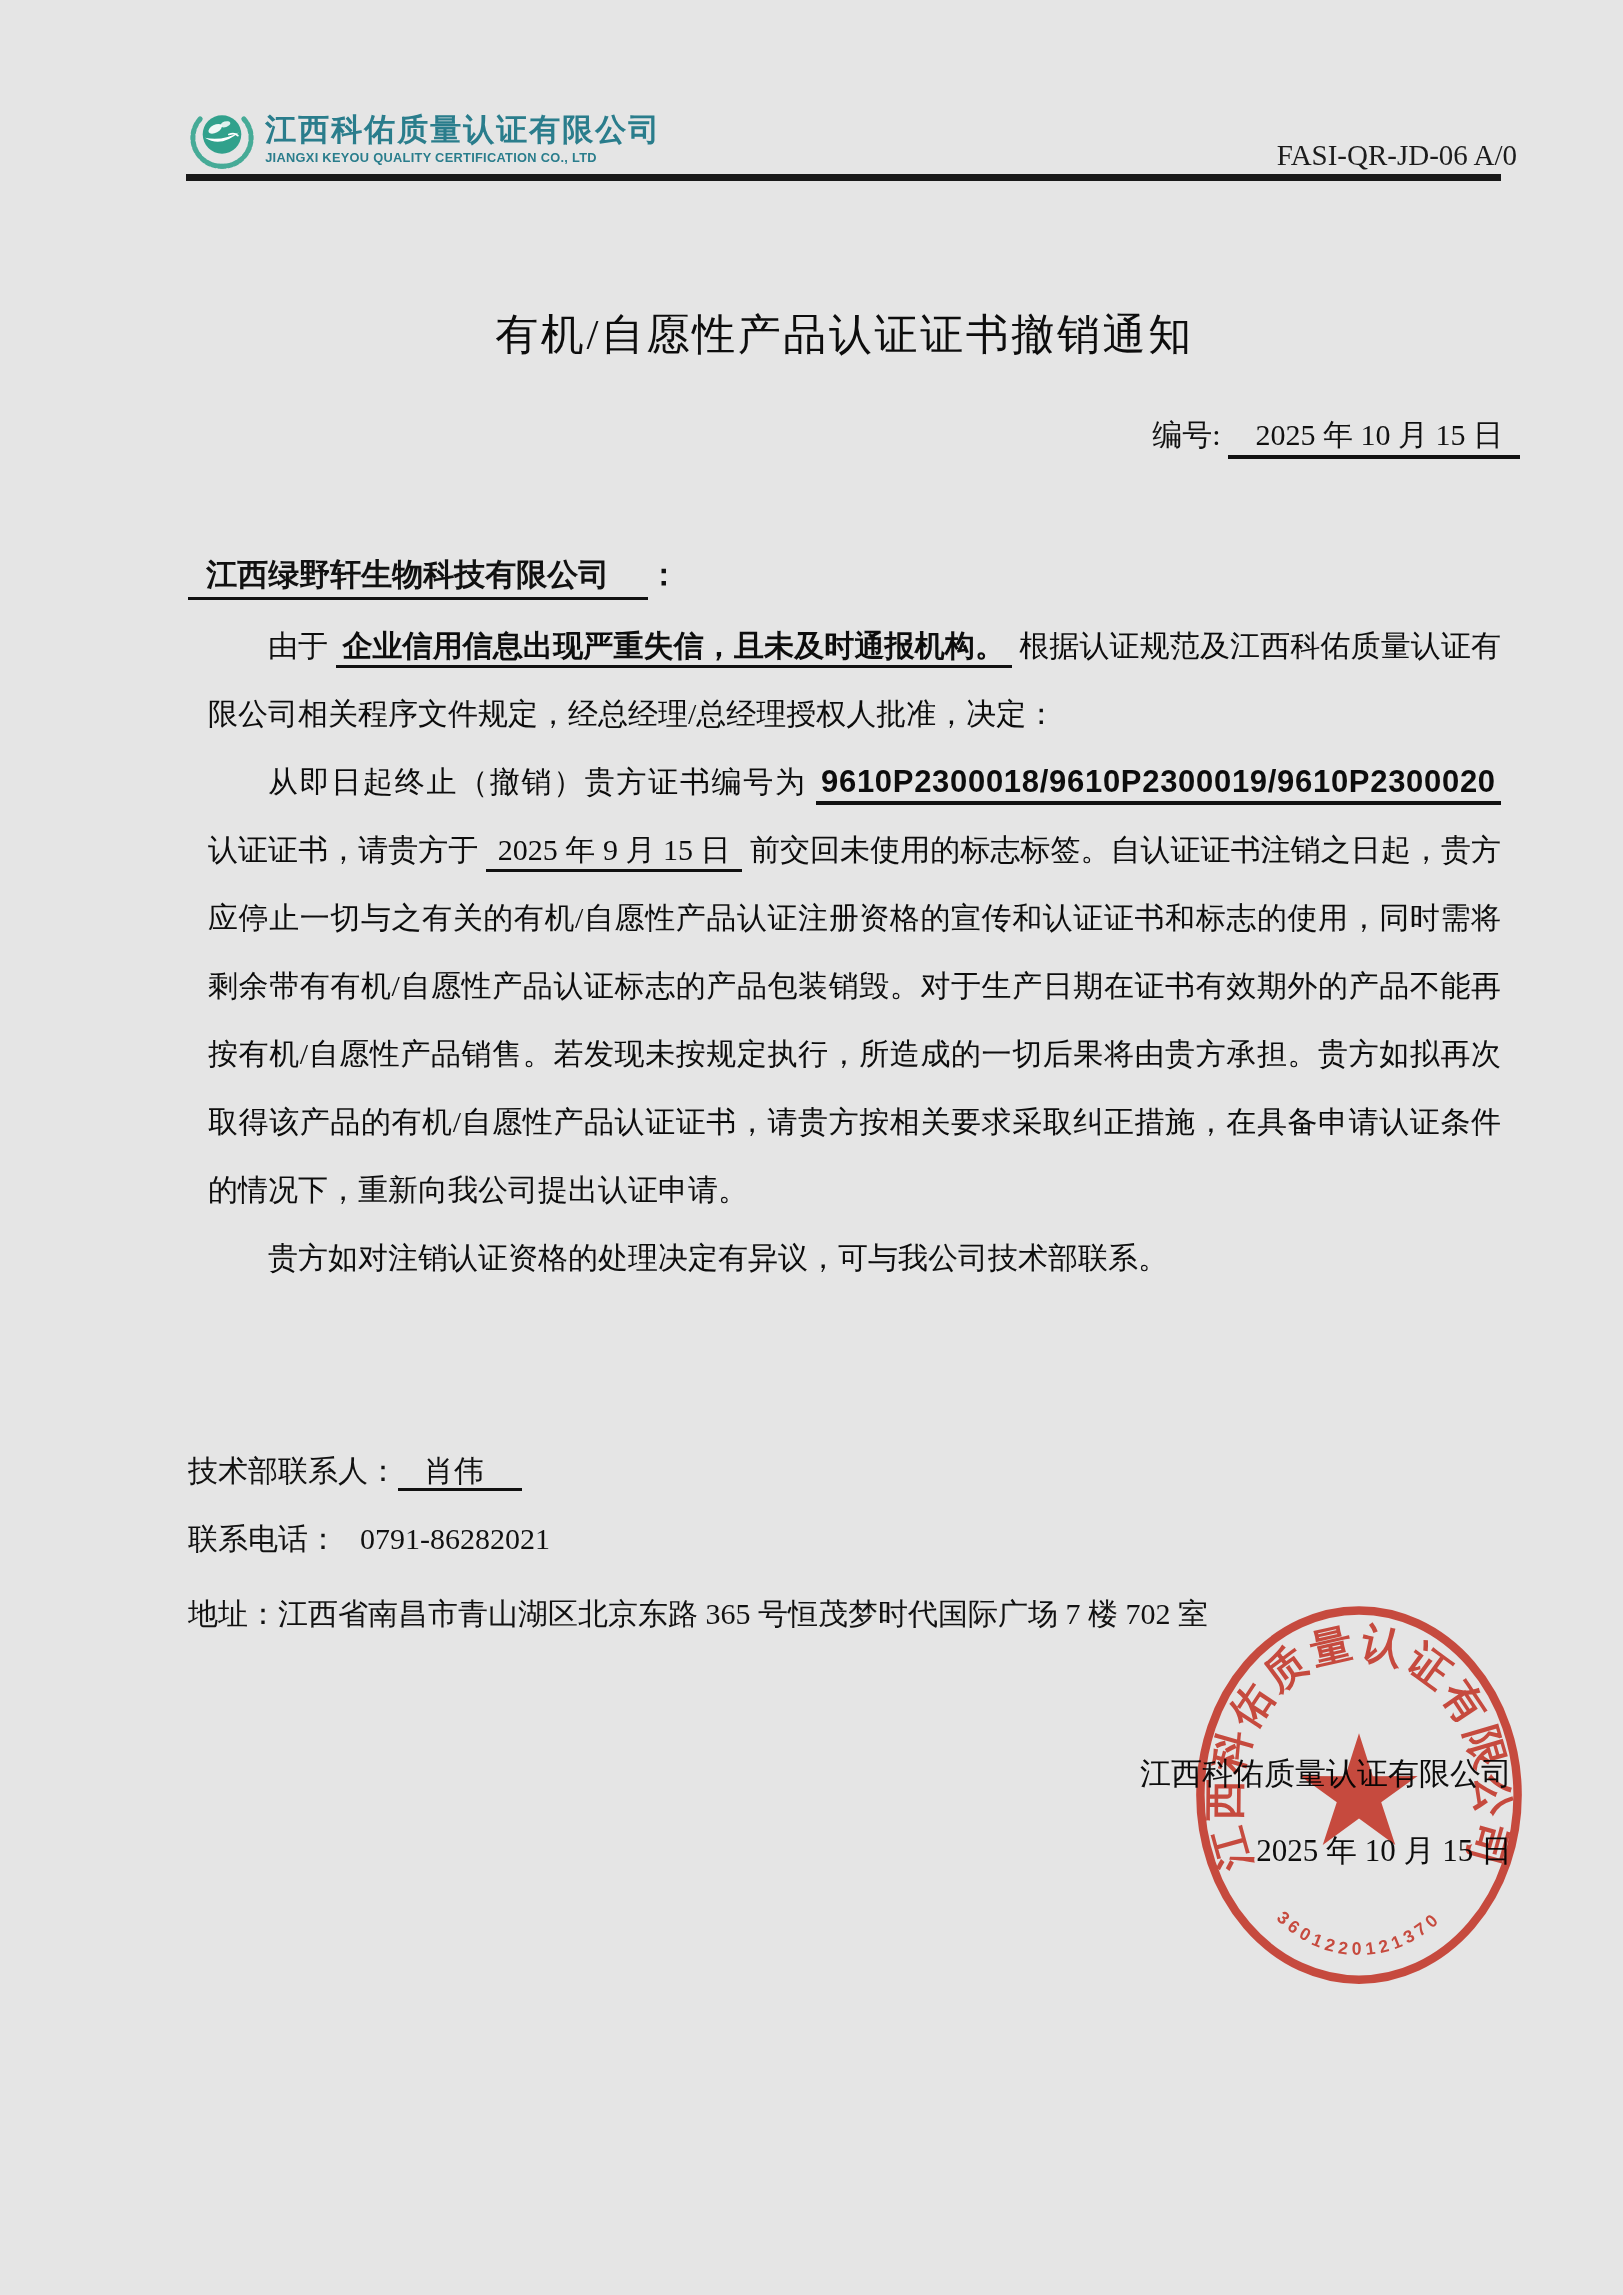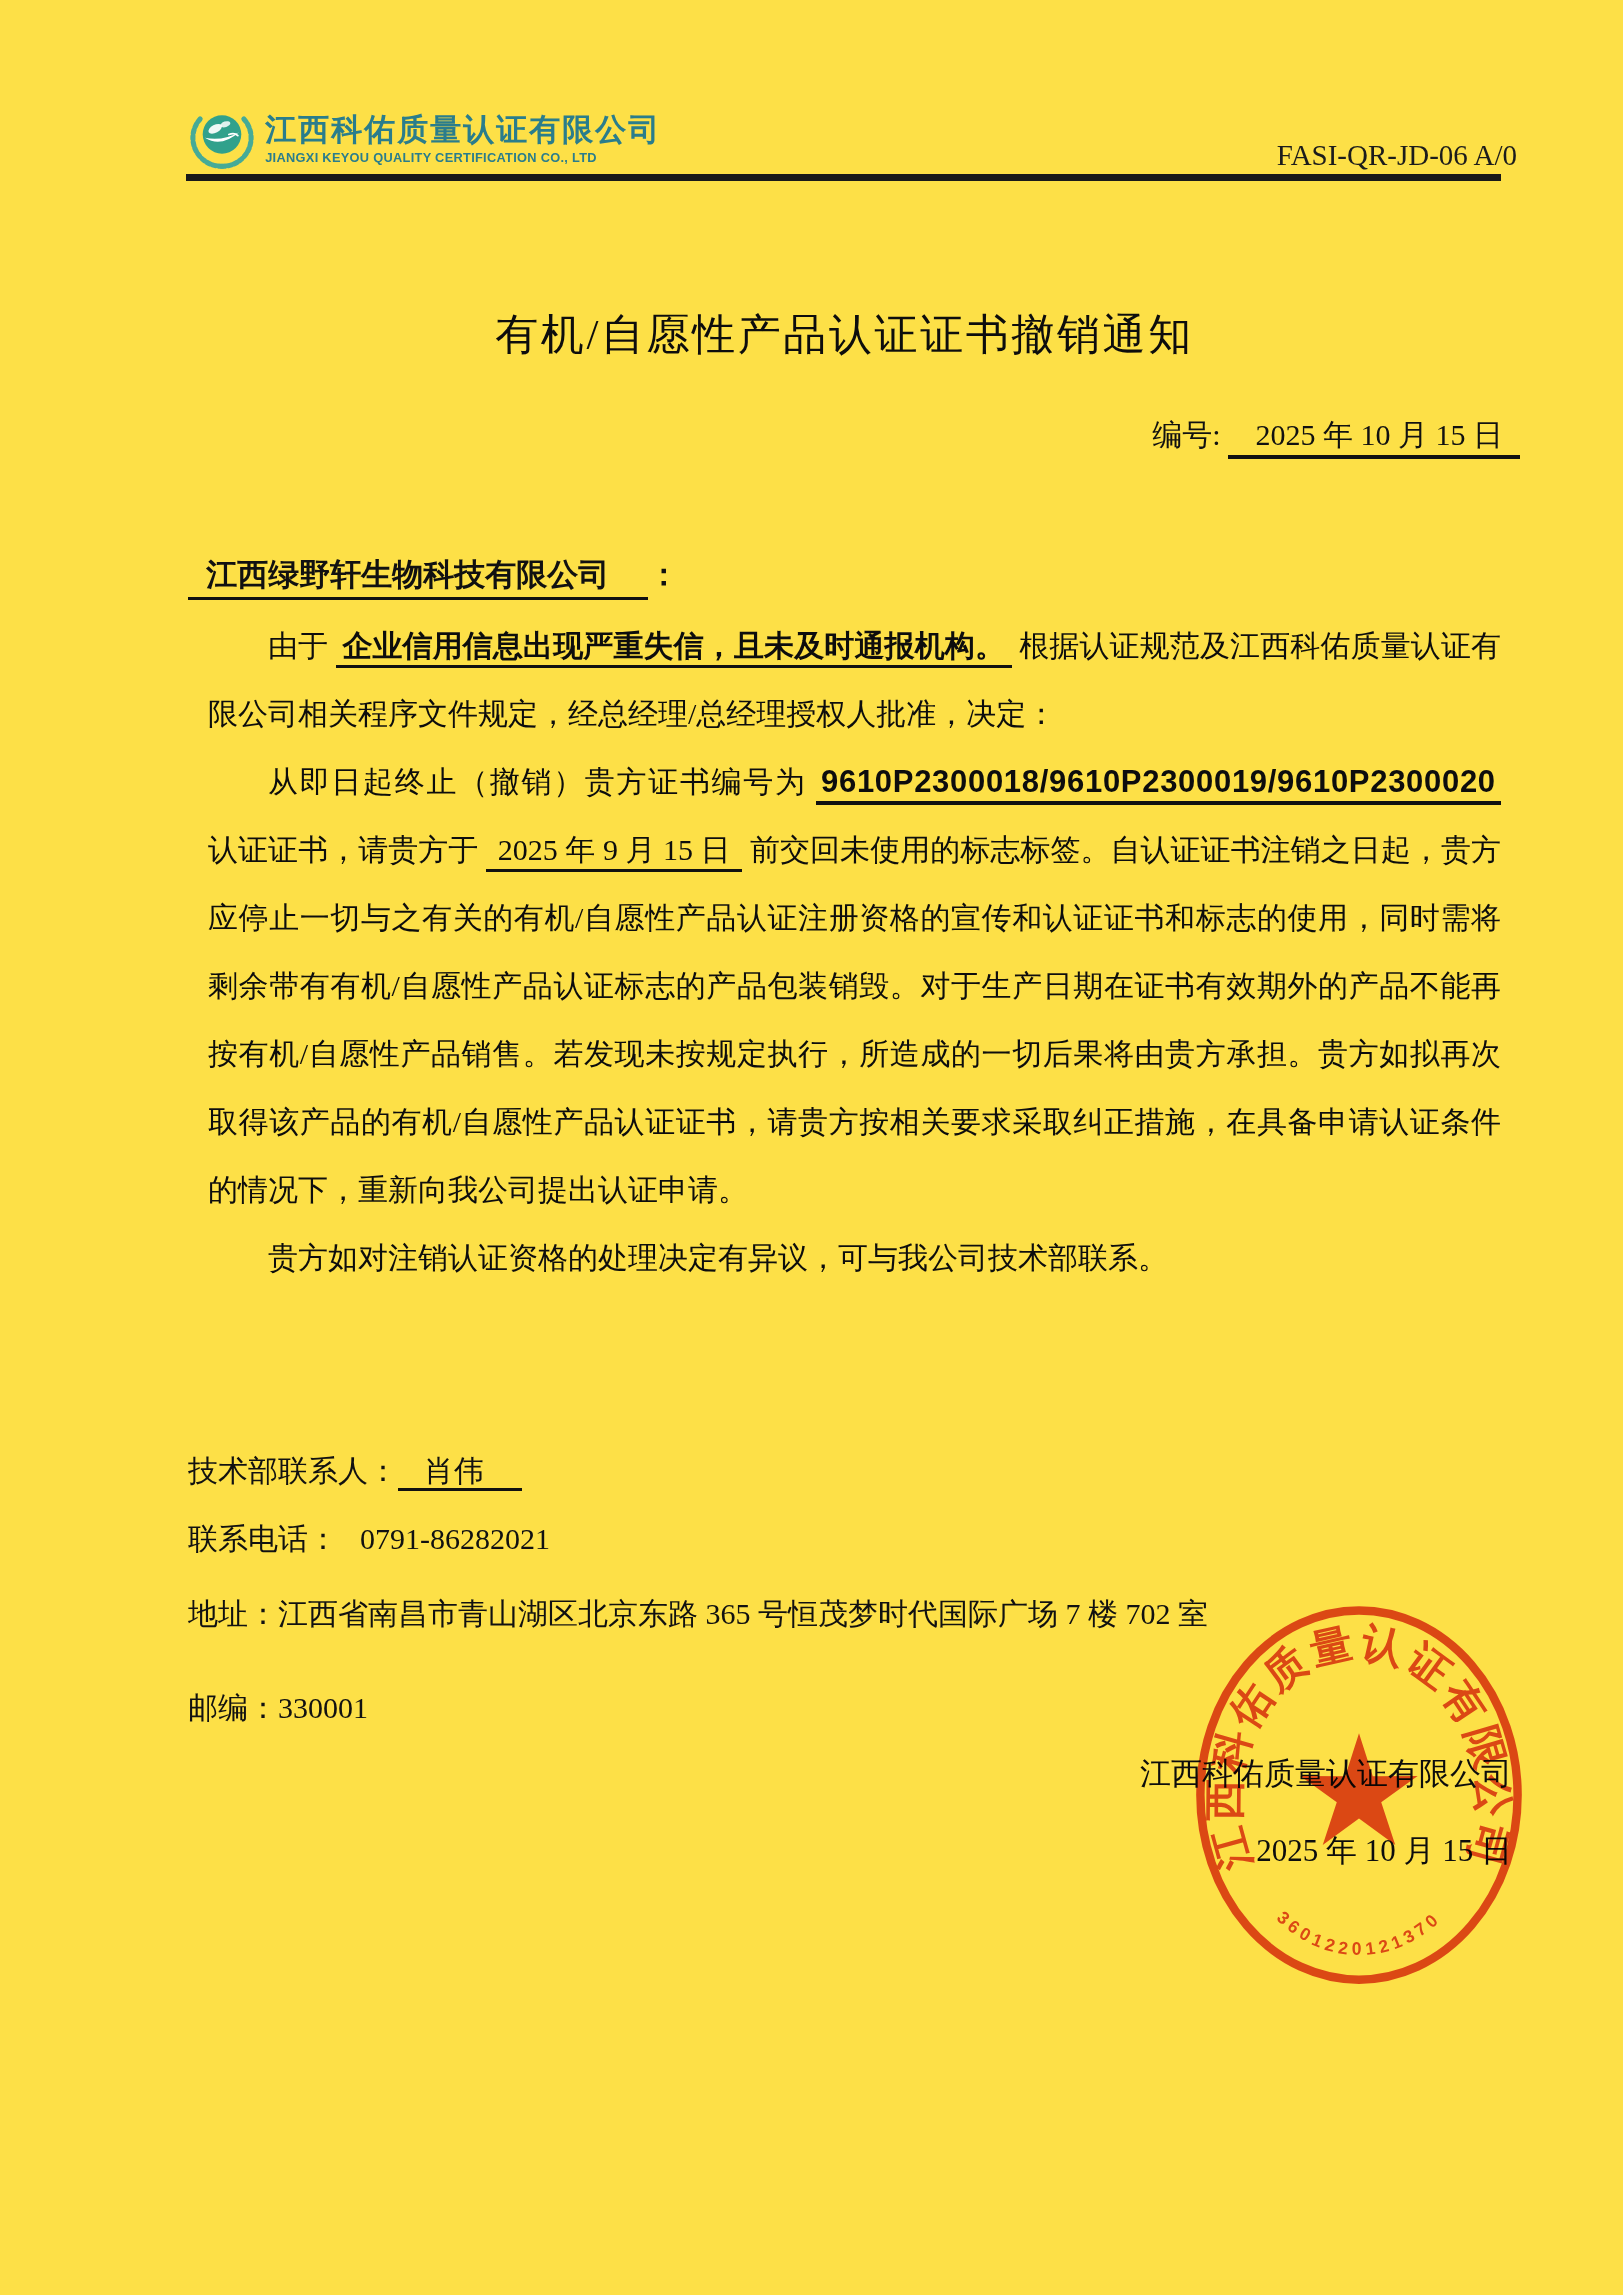--- a/index.html
+++ b/index.html
@@ -1,18 +1,18 @@
 <!DOCTYPE html>
 <html style="font-size:10.5px"><head>
 <meta charset="utf-8">
 <style>
   * { margin:0; padding:0; box-sizing:border-box; }
   html,body { background:#ffffff; }
   body { width:1623px; height:2295px; font-family:"Liberation Serif","DejaVu Serif",serif; color:#111; }
-  .page { position:relative; width:1623px; height:2295px; background:#fde047; overflow:hidden; }
+  .page { position:relative; width:1623px; height:2295px; background:#e5e5e5; overflow:hidden; }
 
   
   .header { position:absolute; top:105px; left:188px; right:106px; height:73px; }
   .logo { display:flex; align-items:center; gap:9.2px; }
   .emblem { width:68px; height:68px; flex:0 0 auto; }
   .logo-text .cn { font-family:"Liberation Sans","DejaVu Sans",sans-serif; font-weight:bold; font-size:31px; letter-spacing:2px; color:#2a7d8c; line-height:1.1; }
   .logo-text .en { font-family:"Liberation Sans","DejaVu Sans",sans-serif; font-weight:bold; font-size:12.8px; letter-spacing:0.3px; color:#2a7d8c; margin-top:2px; }
   .doc-code { position:absolute; right:0; bottom:6.5px; font-size:29px; color:#1c1c1c; }
   .rule { position:absolute; top:174px; left:186px; width:1315px; height:6.5px; background:#191919; }
 
@@ -97,23 +97,20 @@
   <div class="contact">
     <div class="row">
       <span>技术部联系人：</span><span class="u-name">肖伟</span>
     </div>
     <div class="row">
       <span>联系电话：</span><span class="phone-gap"></span><span>0791-86282021</span>
     </div>
     <div class="row row-address">
       <span>地址：</span><span>江西省南昌市青山湖区北京东路 365 号恒茂梦时代国际广场 7 楼 702 室</span>
     </div>
-    <div class="row row-postcode">
-      <span>邮编：</span><span>330001</span>
-    </div>
   </div>
 
   <div class="signature">
     <div>江西科佑质量认证有限公司</div>
     <div>2025 年 10 月 15 日</div>
   </div>
 
   <svg class="stamp" viewBox="0 0 520 610">
     <defs>
       <path id="arcTop" d="M 118,448 A 185,218 0 1 1 402,448" fill="none"></path>

